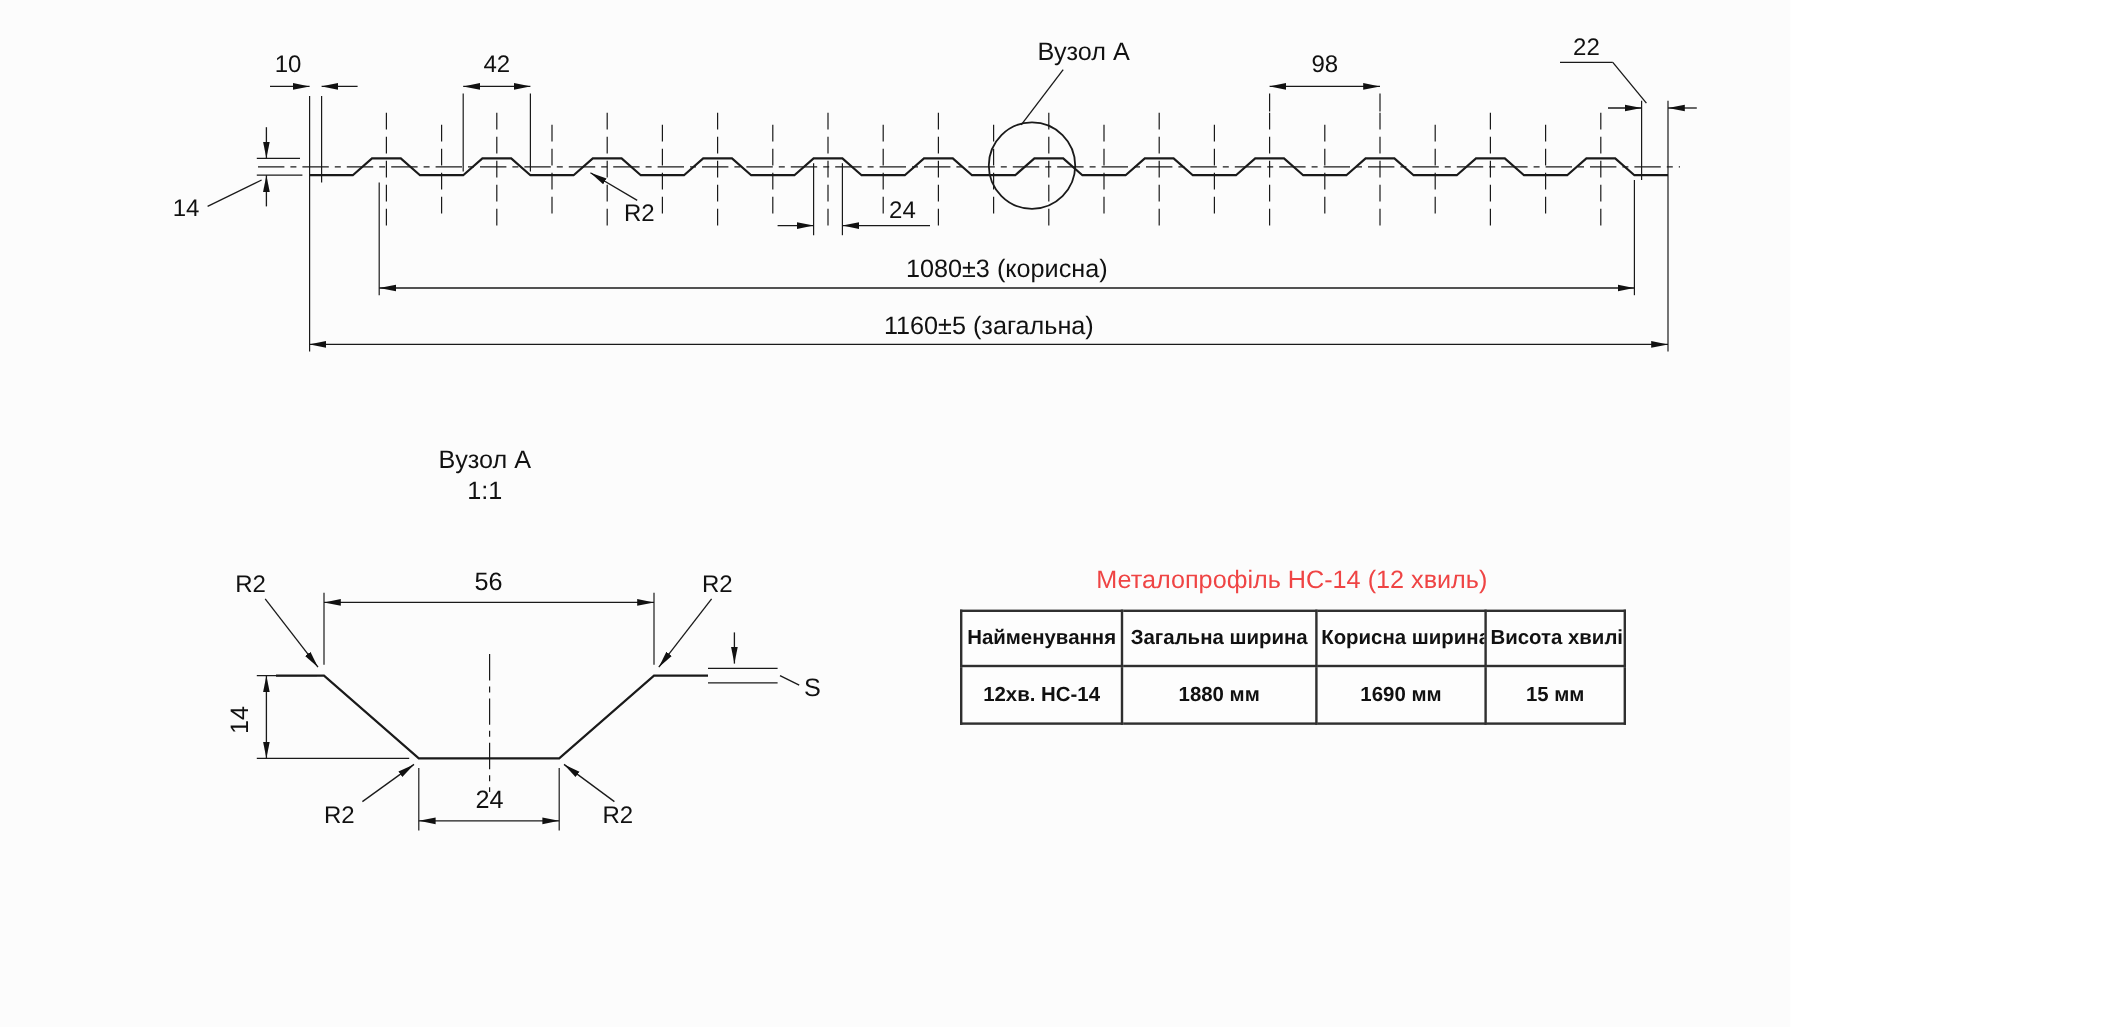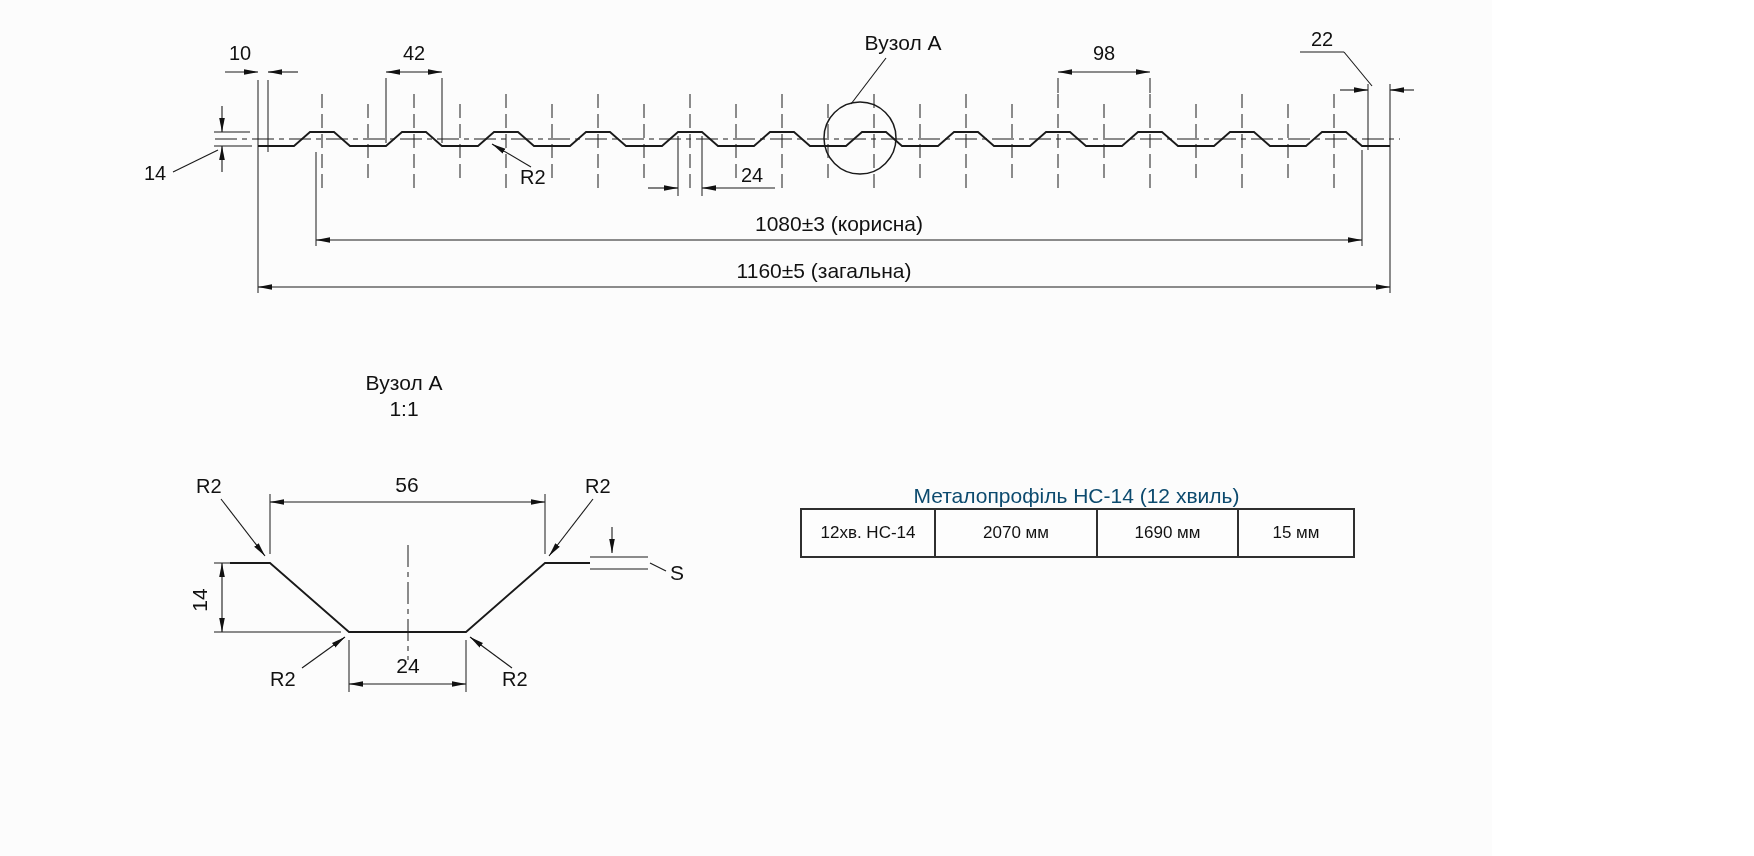--- a/index.html
+++ b/index.html
@@ -16,34 +16,34 @@
   .t21{font-size:21px;}
   .stroke{stroke:#1a1a1a;fill:none;}
   .w18{stroke-width:1.8;}
   .w15{stroke-width:1.5;}
   .w11{stroke-width:1.1;}
   .w10{stroke-width:1;}
   .dashcenter{stroke-dasharray:22 5 5 5;}
   .dashv{stroke-dasharray:14 6;}
   
   .tbl-title{
-    position:absolute;left:800px;top:484px;width:553px;
-    text-align:center;font-size:21px;color:#0c4a6e;
+    position:absolute;left:800px;top:472px;width:553px;
+    text-align:center;font-size:21px;color:#ef4444;
   }
   .spec-table{
     position:absolute;left:800px;top:508px;
     border-collapse:collapse;table-layout:fixed;width:553px;
     font-size:17px;color:#111;background:#fdfdfd;
   }
   .spec-table th,.spec-table td{
     border:2px solid #2f2f2f;text-align:center;vertical-align:middle;
     padding:0 3px;overflow:hidden;white-space:nowrap;
   }
   .spec-table th{height:44px;font-weight:bold;}
-  .spec-table td{height:46px;font-weight:normal;}
+  .spec-table td{height:46px;font-weight:bold;}
 </style>
 </head>
 <body>
 
 <div class="canvas">
 
   <svg width="1754" height="856" viewBox="0 0 1754 856">
     <defs>
       <marker id="mE" markerWidth="14" markerHeight="8" refX="14" refY="4" orient="auto" markerUnits="userSpaceOnUse">
         <path d="M14,4 L0,1.2 L0,6.8 Z" fill="#111"></path>
@@ -162,22 +162,28 @@
   <div class="tbl-title">Металопрофіль НС-14 (12 хвиль)</div>
 
   <table class="spec-table">
     <colgroup>
       <col style="width:134px">
         <col style="width:162px">
       <col style="width:141px">
         <col style="width:116px">
     </colgroup>
     <tbody>
+        <tr>
+      <th>Найменування</th>
+      <th>Загальна ширина</th>
+      <th>Корисна ширина</th>
+      <th>Висота хвилі</th>
+    </tr>
     <tr>
       <td>12хв. НС-14</td>
-      <td>2070 мм</td>
+      <td>1880 мм</td>
       <td>1690 мм</td>
       <td>15 мм</td>
     </tr>
   </tbody>
     </table>
 
 </div>
 
 </body></html>

